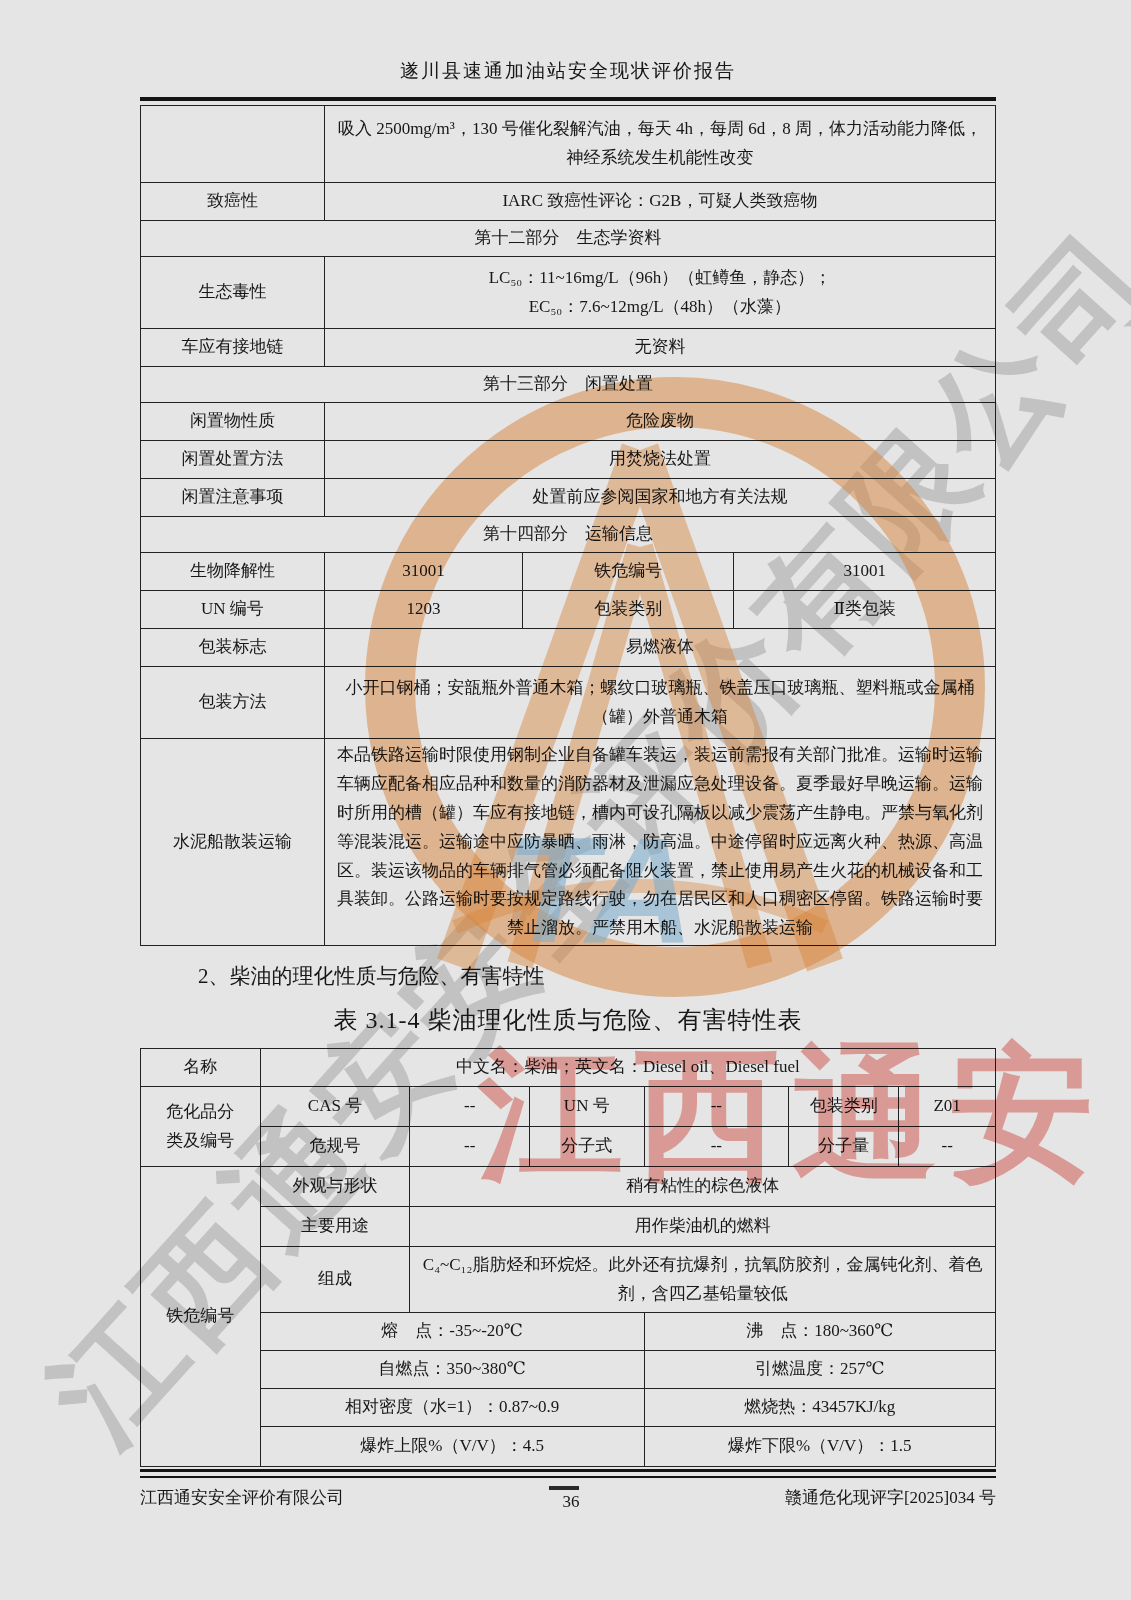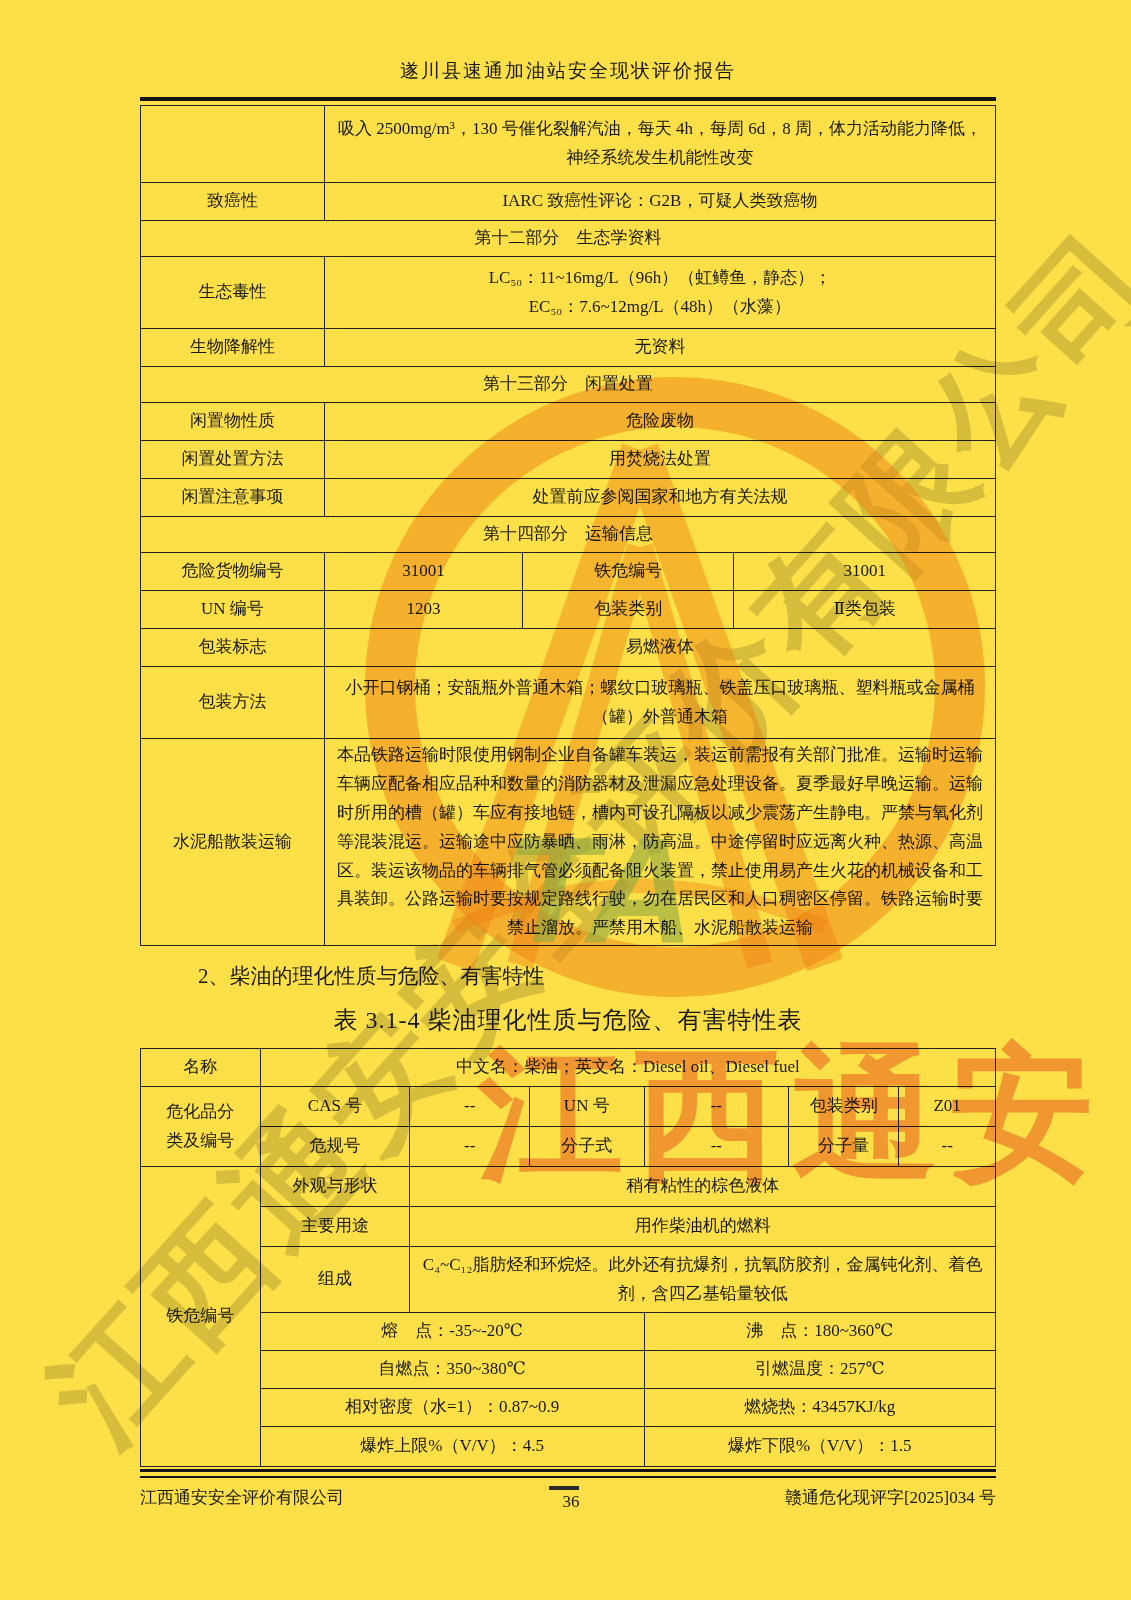--- a/index.html
+++ b/index.html
@@ -1,18 +1,18 @@
 <!DOCTYPE html>
 <html lang="zh"><head>
 <meta charset="utf-8">
 <style>
   html,body{margin:0;padding:0;}
   .page{
     position:relative; width:1131px; height:1600px; overflow:hidden;
-    background:#fde047; color:#171717;
+    background:#e5e5e5; color:#171717;
     font-family:"Liberation Serif","DejaVu Serif",serif;
   }
   .content{position:absolute; left:140px; top:0; width:856px; z-index:1;}
   .doc-title{ text-align:center; font-size:19px; letter-spacing:2px; padding-top:58px; }
   .head-rule{ height:4px; background:#141414; margin-top:13px; }
 
   table.msds{ border-collapse:collapse; width:100%; table-layout:fixed; margin-top:4px;}
   table.msds td{
     border:1.5px solid #222; font-size:17px; text-align:center;
     vertical-align:middle; padding:2px 9px; line-height:1.7; word-break:break-all;
@@ -74,21 +74,21 @@
           <td colspan="4">第十二部分　生态学资料</td>
         </tr>
         <tr class="r72">
           <td>生态毒性</td>
           <td colspan="3">
             <div>LC₅₀：11~16mg/L（96h）（虹鳟鱼，静态）；</div>
             <div>EC₅₀：7.6~12mg/L（48h）（水藻）</div>
           </td>
         </tr>
         <tr class="r38">
-          <td>生物降解性</td>
+          <td>车应有接地链</td>
           <td colspan="3">无资料</td>
         </tr>
         <tr class="r36">
           <td colspan="4">第十三部分　闲置处置</td>
         </tr>
         <tr class="r38">
           <td>闲置物性质</td>
           <td colspan="3">危险废物</td>
         </tr>
         <tr class="r38">
@@ -96,21 +96,21 @@
           <td colspan="3">用焚烧法处置</td>
         </tr>
         <tr class="r38">
           <td>闲置注意事项</td>
           <td colspan="3">处置前应参阅国家和地方有关法规</td>
         </tr>
         <tr class="r36">
           <td colspan="4">第十四部分　运输信息</td>
         </tr>
         <tr class="r38">
-          <td>危险货物编号</td>
+          <td>生物降解性</td>
           <td>31001</td>
           <td>铁危编号</td>
           <td>31001</td>
         </tr>
         <tr class="r38">
           <td>UN 编号</td>
           <td>1203</td>
           <td>包装类别</td>
           <td>Ⅱ类包装</td>
         </tr>

